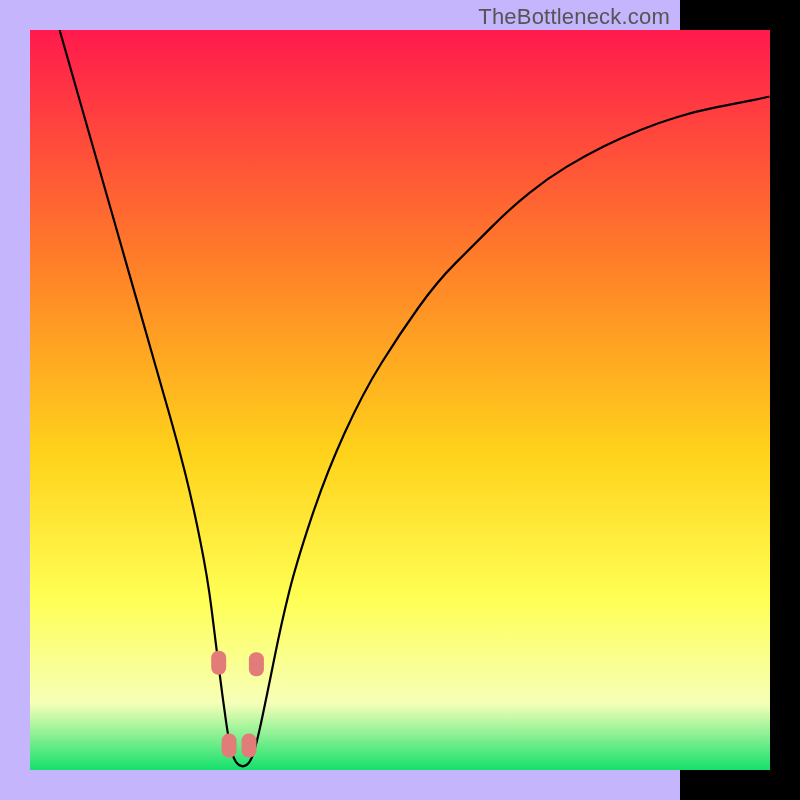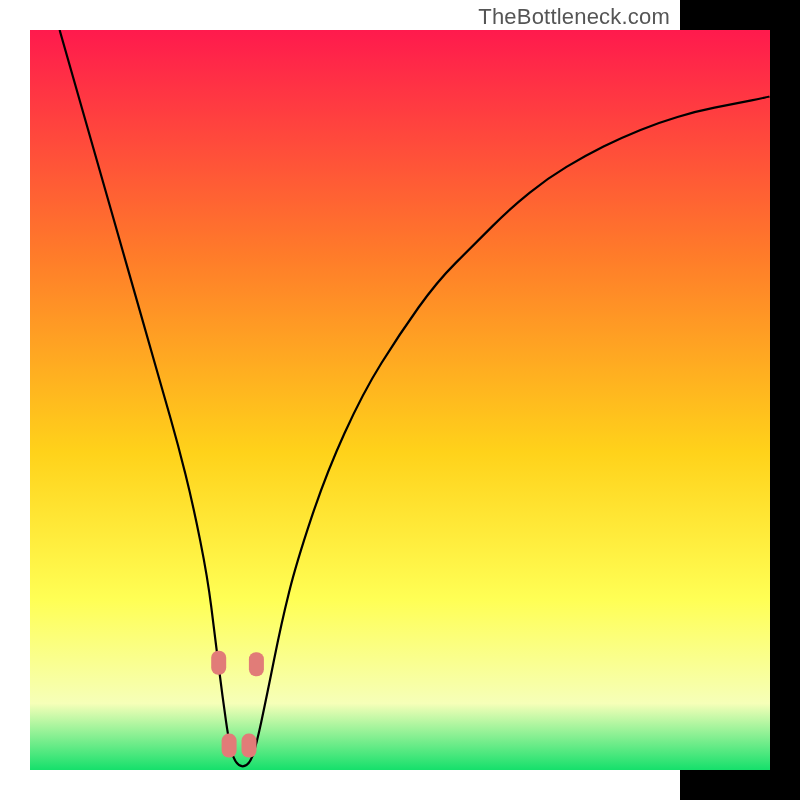--- a/index.html
+++ b/index.html
@@ -8,21 +8,21 @@
     width: 800px;
     height: 800px;
     overflow: hidden;
     background: #000;
     font-family: Arial, Helvetica, sans-serif;
   }
   .frame {
     position: absolute;
     top: 0; left: 0;
     width: 680px; height: 800px;
-    background: #ffffff;
+    background: #c4b5fd;
   }
   .watermark {
     position: absolute;
     top: 4px;
     right: 10px;
     color: #555;
     font-size: 22px;
     letter-spacing: 0.2px;
     font-weight: 400;
   }

